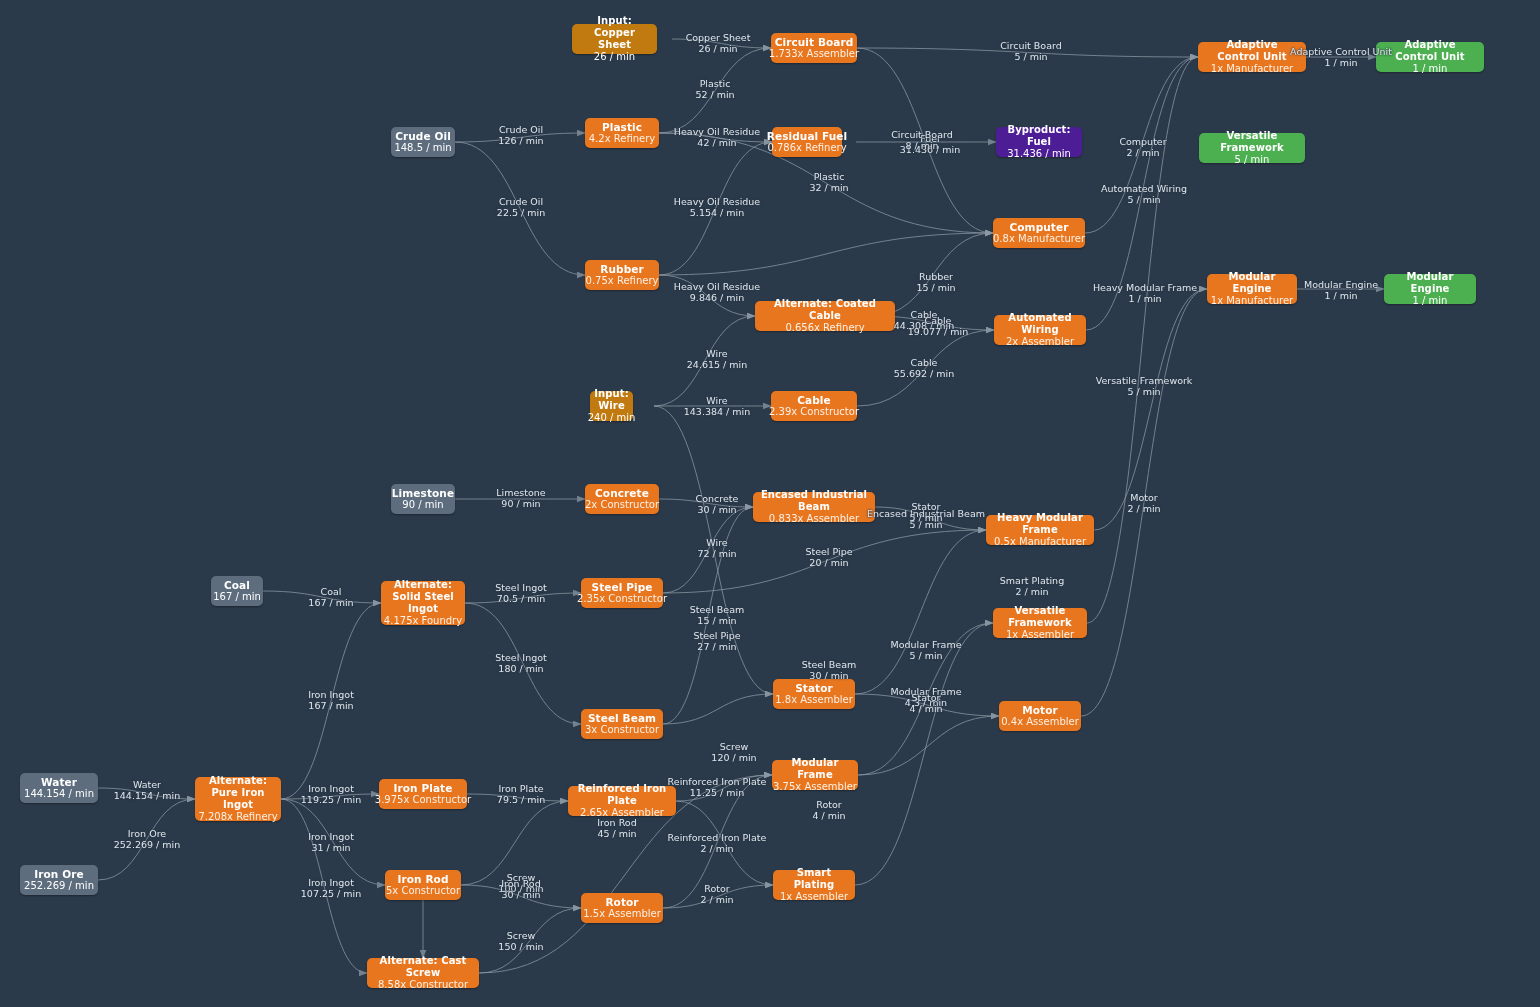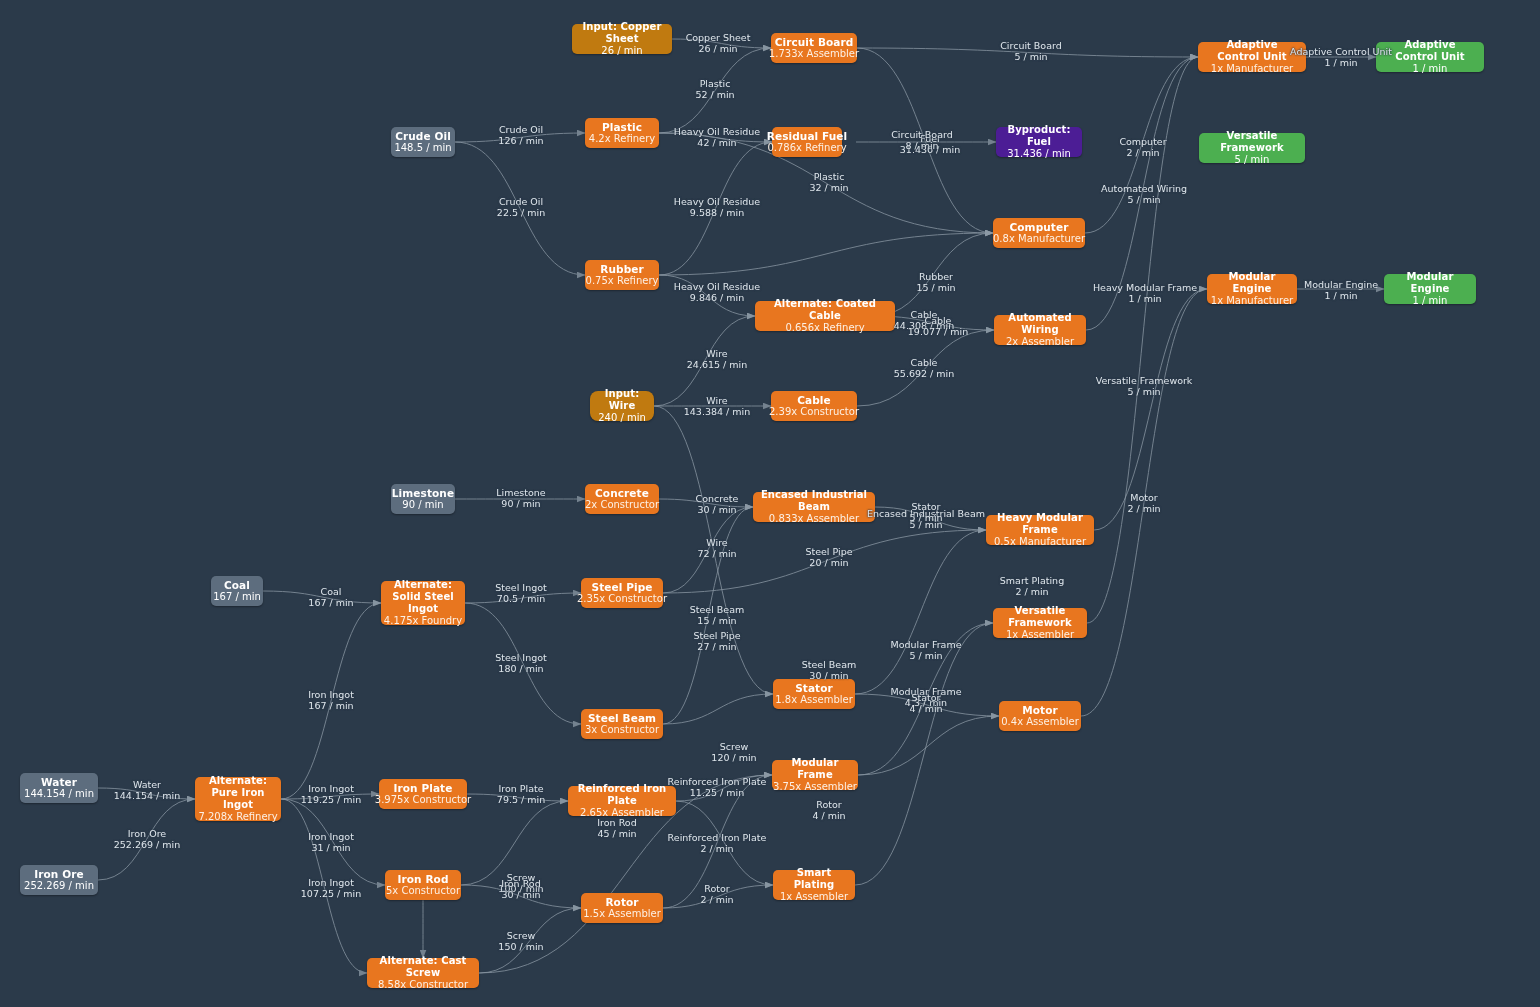--- a/index.html
+++ b/index.html
@@ -108,21 +108,21 @@
         <path d="M663,908 C717.5,908 717.5,775 772,775" marker-end="url(#arrow)" opacity="0.75"></path>
         <path d="M676,801 C724.5,801 724.5,885 773,885" marker-end="url(#arrow)" opacity="0.75"></path>
         <path d="M281,799 C324,799 324,973 367,973" marker-end="url(#arrow)" opacity="0.75"></path>
         <path d="M479,973 C530,973 530,908 581,908" marker-end="url(#arrow)" opacity="0.75"></path>
         <path d="M461,885 C521,885 521,908 581,908" marker-end="url(#arrow)" opacity="0.75"></path>
         <path d="M663,908 C718,908 718,885 773,885" marker-end="url(#arrow)" opacity="0.75"></path>
         <path d="M423,900 C423,900 423,958 423,958" marker-end="url(#arrow)" opacity="0.75"></path>
       </g>
   </svg>
   <div id="nodes">
-      <div class="node n-input" style="left: 572px; top: 24px; width: 100px; height: 30px;">
+      <div class="node n-input" style="left: 572px; top: 24px; width: 85px; height: 30px;">
         <div class="t1" style="white-space: normal; font-size: 10px;">Input: Copper Sheet</div>
         <div class="t2">26 / min</div>
       </div>
       <div class="node n-recipe" style="left: 771px; top: 33px; width: 86px; height: 30px;">
         <div class="t1">Circuit Board</div>
         <div class="t2">1.733x Assembler</div>
       </div>
       <div class="node n-recipe" style="left: 1198px; top: 42px; width: 108px; height: 30px;">
         <div class="t1" style="white-space: normal; font-size: 10px;">Adaptive Control Unit</div>
         <div class="t2">1x Manufacturer</div>
@@ -168,21 +168,21 @@
         <div class="t2">1 / min</div>
       </div>
       <div class="node n-recipe" style="left: 755px; top: 301px; width: 140px; height: 30px;">
         <div class="t1" style="white-space: normal; font-size: 10px;">Alternate: Coated Cable</div>
         <div class="t2">0.656x Refinery</div>
       </div>
       <div class="node n-recipe" style="left: 994px; top: 315px; width: 92px; height: 30px;">
         <div class="t1" style="white-space: normal; font-size: 10px;">Automated Wiring</div>
         <div class="t2">2x Assembler</div>
       </div>
-      <div class="node n-input" style="left: 590px; top: 391px; width: 64px; height: 30px; border-radius: 8px;">
+      <div class="node n-input" style="left: 590px; top: 391px; width: 43px; height: 30px;">
         <div class="t1" style="white-space: normal; font-size: 10px;">Input: Wire</div>
         <div class="t2">240 / min</div>
       </div>
       <div class="node n-recipe" style="left: 771px; top: 391px; width: 86px; height: 30px;">
         <div class="t1">Cable</div>
         <div class="t2">2.39x Constructor</div>
       </div>
       <div class="node n-raw" style="left: 391px; top: 484px; width: 64px; height: 30px;">
         <div class="t1">Limestone</div>
         <div class="t2">90 / min</div>
@@ -300,21 +300,21 @@
       <div class="elabel" style="left: 922px; top: 140px;">
         <span class="lname">Circuit Board</span>
         <span class="lrate">8 / min</span>
       </div>
       <div class="elabel" style="left: 521px; top: 207px;">
         <span class="lname">Crude Oil</span>
         <span class="lrate">22.5 / min</span>
       </div>
       <div class="elabel" style="left: 717px; top: 207px;">
         <span class="lname">Heavy Oil Residue</span>
-        <span class="lrate">9.588 / min</span>
+        <span class="lrate">5.154 / min</span>
       </div>
       <div class="elabel" style="left: 829px; top: 182px;">
         <span class="lname">Plastic</span>
         <span class="lrate">32 / min</span>
       </div>
       <div class="elabel" style="left: 1143px; top: 147px;">
         <span class="lname">Computer</span>
         <span class="lrate">2 / min</span>
       </div>
       <div class="elabel" style="left: 1144px; top: 194px;">

